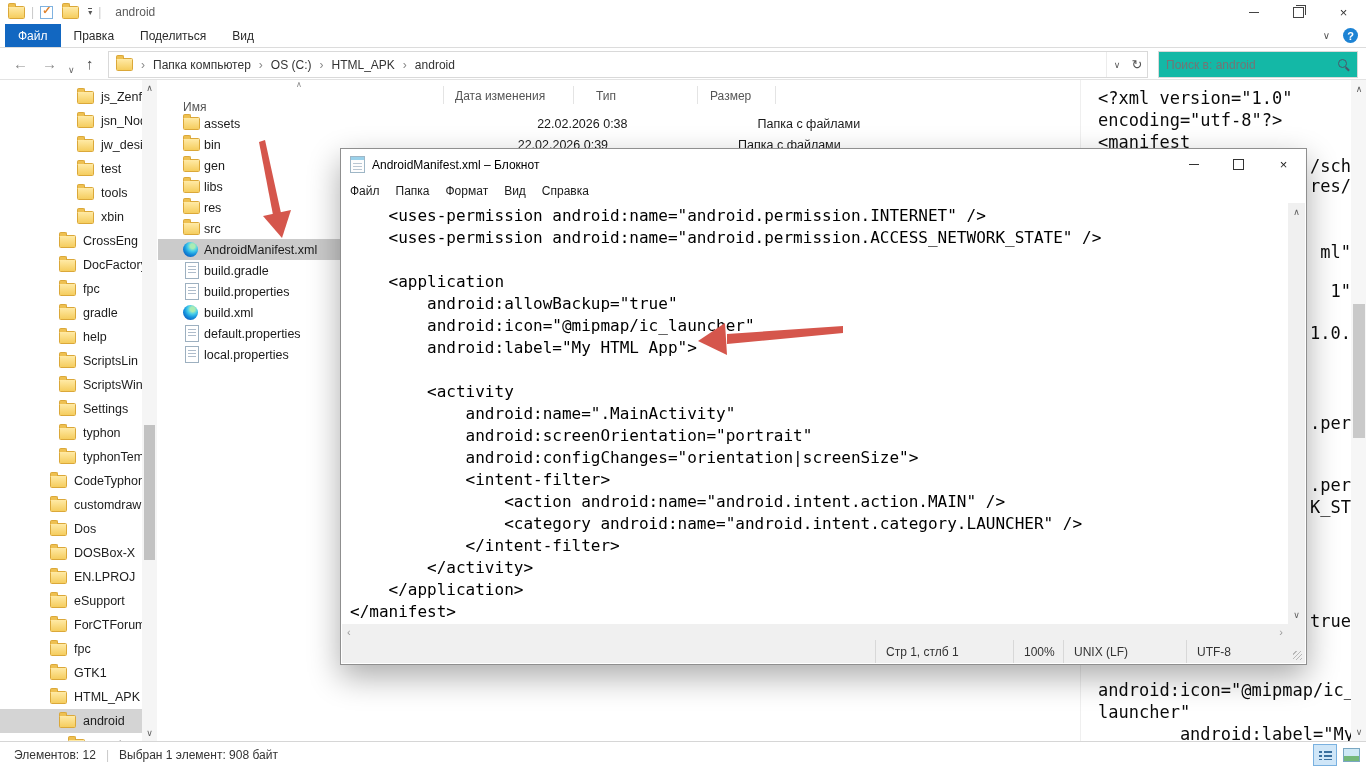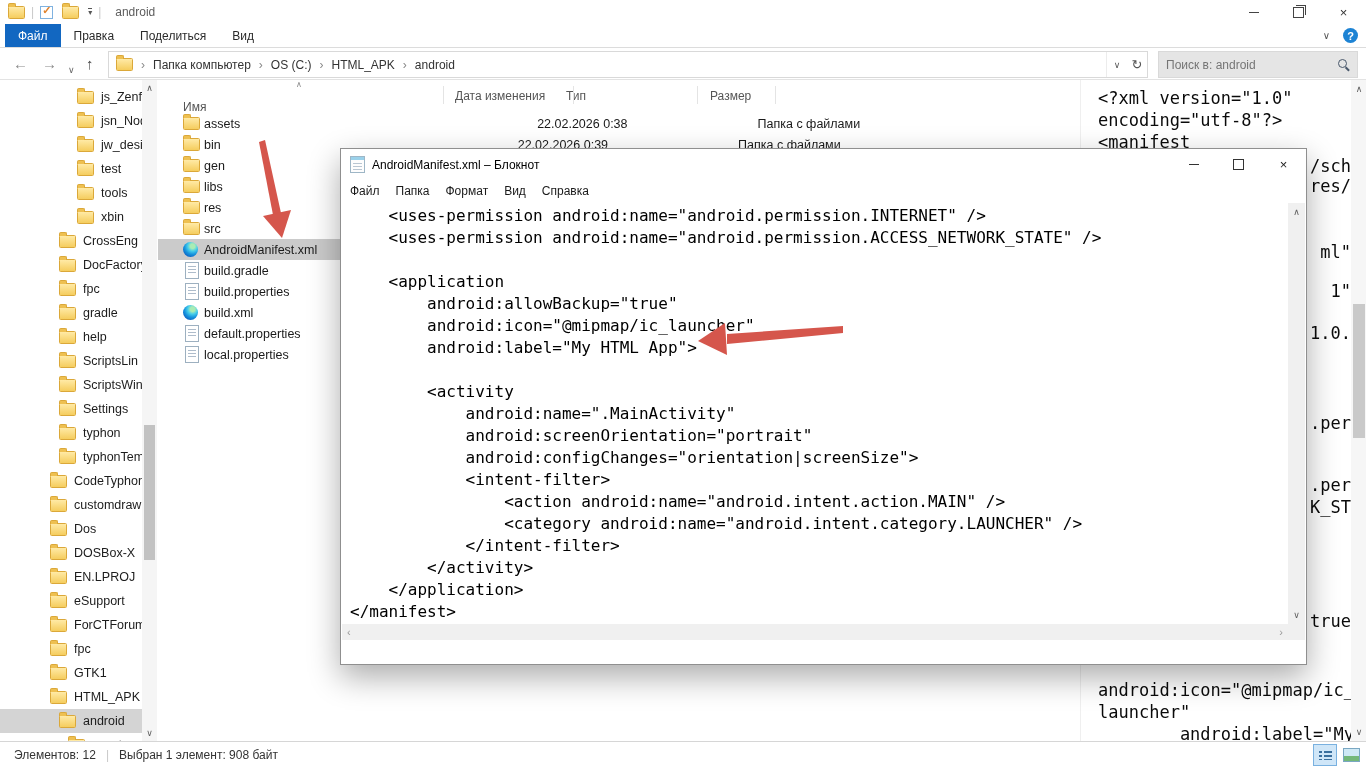--- a/index.html
+++ b/index.html
@@ -56,42 +56,42 @@
             display:flex;align-items:center;font-size:12px;color:#333;background:#fff;}
   .addr-box .fi{margin-left:7px;}
   .crumbs{display:flex;align-items:center;height:100%;}
   .crumb{display:flex;align-items:center;height:100%;}
   .crumb .sep{color:#8a8a8a;font-size:12px;padding:0 8px;}
   .addr-tail{margin-left:auto;display:flex;align-items:center;height:100%;}
   .addr-cell{width:20px;height:100%;display:flex;align-items:center;justify-content:center;color:#555;}
   .addr-cell.chev{font-size:9px;border-left:1px solid #ececec;}
   .addr-cell.ref{font-size:13px;}
   .search-box{position:absolute;left:1158px;top:51px;width:198px;height:25px;border:1px solid #d9d9d9;
-              display:flex;align-items:center;background:#e5e5e5;}
+              display:flex;align-items:center;background:#14b8a6;}
   .search-box input{border:0;outline:0;flex:1;font-size:12px;padding:0 7px;color:#333;background:transparent;
               font-family:"Liberation Sans",sans-serif;}
   .search-box input::placeholder{color:#757575;opacity:1;}
   .search-box .mag{margin-right:7px;}
 
   
   .main{position:absolute;left:0;top:80px;right:0;bottom:27px;background:#fff;overflow:hidden;}
 
   .tree{position:absolute;left:0;top:0;width:158px;bottom:0;overflow:hidden;padding-top:5px;box-sizing:border-box;}
   .tree-row{height:24px;width:156px;display:flex;align-items:center;white-space:nowrap;overflow:hidden;
             padding-left:calc(41px + var(--d,1)*9px);box-sizing:border-box;font-size:12.5px;color:#1c1c1c;}
   .tree-row.selected{background:#d4d4d4;}
   .tree-row .fi{margin-right:7px;}
   .tree-scroll{position:absolute;left:142px;top:0;bottom:0;width:15px;background:#f5f5f5;}
   .tree-scroll .thumb{position:absolute;left:2px;right:2px;top:345px;height:135px;background:#c2c2c2;}
   .scroll-arrow{position:absolute;left:0;right:0;text-align:center;font-size:9px;color:#606060;}
 
   .flist{position:absolute;left:158px;top:0;width:922px;bottom:0;font-size:12.5px;}
   .fhead{position:absolute;left:0;top:0;right:0;height:30px;font-size:12px;color:#555;}
   .fhead .h{position:absolute;top:9px;white-space:nowrap;}
-  .h-name{left:25px;margin-top:11px;} .h-date{left:297px;} .h-type{left:408px;} .h-size{left:552px;}
+  .h-name{left:25px;margin-top:11px;} .h-date{left:297px;} .h-type{left:438px;} .h-size{left:552px;}
   .sort-caret{position:absolute;left:138px;top:0px;font-size:8px;color:#888;}
   .hsep{position:absolute;top:6px;height:18px;border-left:1px solid #e4e4e4;}
   .frows{position:absolute;left:0;top:33px;right:0;}
   .frow{height:21px;position:relative;display:flex;align-items:center;white-space:nowrap;}
   .frow.selected::before{content:"";position:absolute;left:0;top:0;bottom:0;width:618px;background:#cbcbcb;}
   .frow .icon{display:none;position:absolute;left:25px;}
   .frow[data-icon="folder"] .i-folder{display:block;}
   .frow[data-icon="edge"] .i-edge{display:block;}
   .frow[data-icon="text"] .i-text{display:block;left:27px;}
   .frow .cell{position:relative;}
@@ -568,20 +568,28 @@
     </div>
     <div class="np-vscroll">
       <span class="scroll-arrow" style="top:4px;">∧</span>
       <span class="scroll-arrow" style="bottom:4px;">∨</span>
     </div>
     <div class="np-hscroll">
       <span>‹</span>
       <span>›</span>
     </div>
     <div class="np-corner"></div>
+    <div class="np-status">
+      <span class="fill"></span>
+      <span class="np-seg seg-caret">Стр 1, стлб 1</span>
+      <span class="np-seg seg-zoom">100%</span>
+      <span class="np-seg seg-eol">UNIX (LF)</span>
+      <span class="np-seg seg-enc">UTF-8</span>
+      <span class="np-grip"></span>
+    </div>
   </div>
 
   <svg class="arrows" width="1366" height="768" viewBox="0 0 1366 768">
     <g style="fill:var(--arrow_red);">
       <polygon points="259,142 265,140 281,213 273,215"></polygon>
       <polygon points="282,238 263,216 291,210"></polygon>
     </g>
     <g style="fill:var(--arrow_red);">
       <polygon points="843,326 843,333 727,344 727,334"></polygon>
       <polygon points="698,341 725,323 727,355"></polygon>

